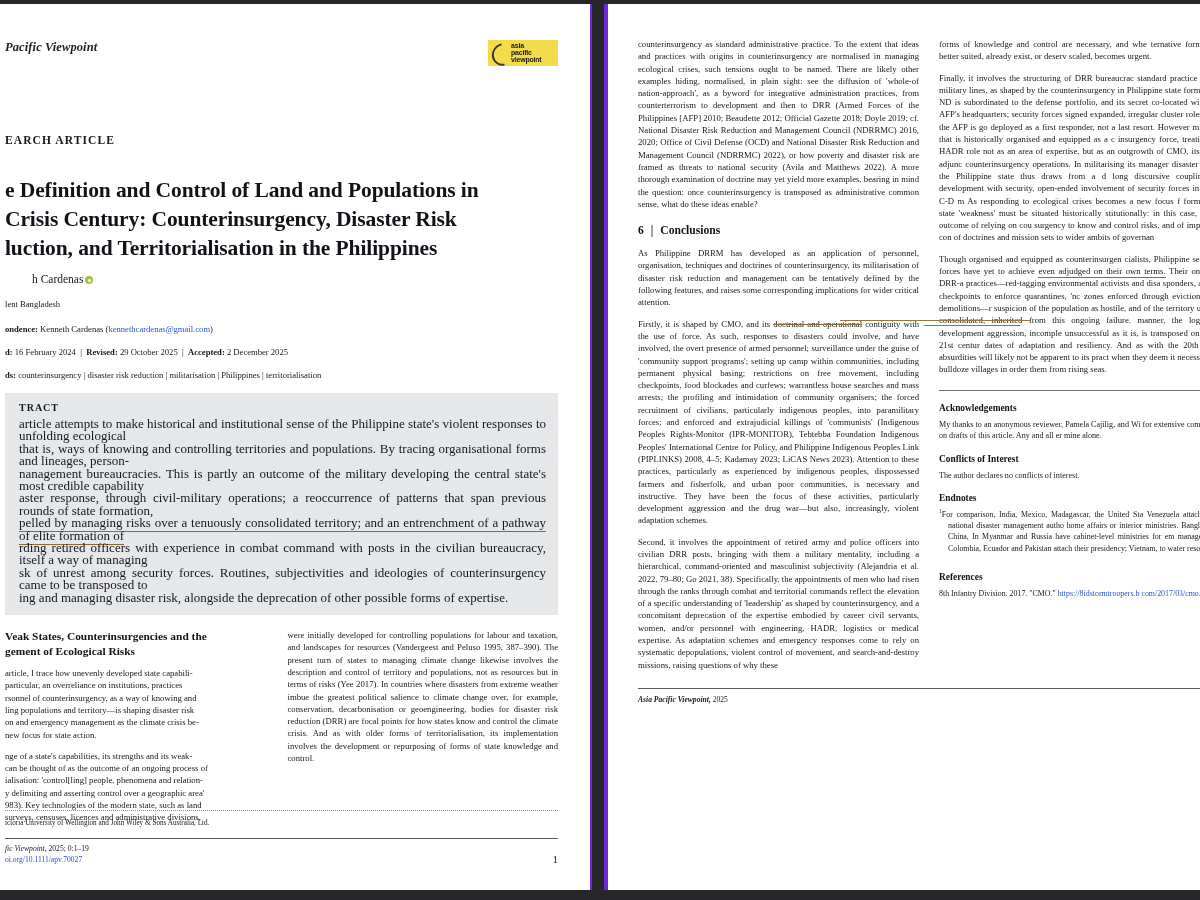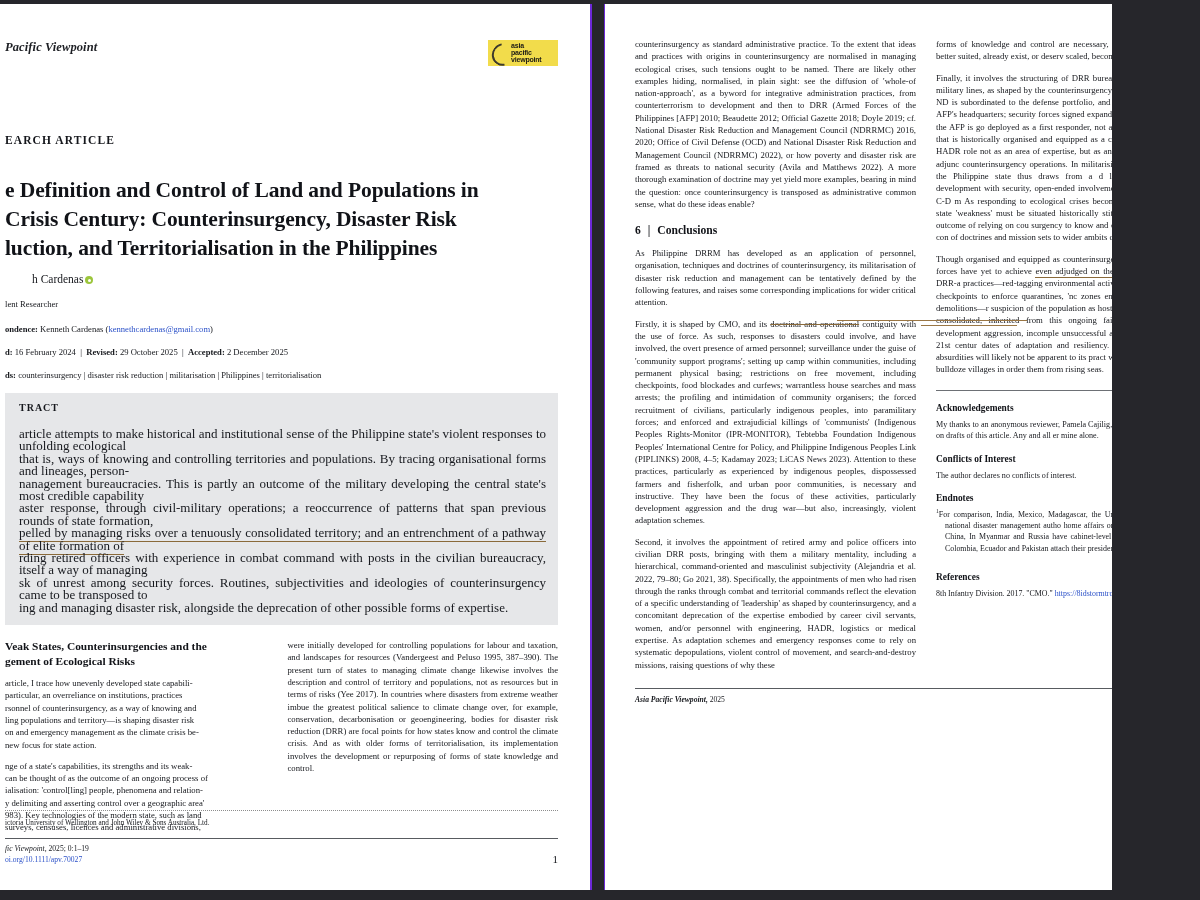--- a/index.html
+++ b/index.html
@@ -41,22 +41,22 @@
     padding: 0;
   }
   .gutter {
     width: 12px;
     height: 900px;
     background: #26262b;
     flex: 0 0 12px;
   }
   
   #page-right {
-    width: 508px;
-    border-left: 1px solid #6d28d9;
+    width: 596px;
+    border-left: 4px solid #6d28d9;
   }
   #page-right .sheet {
     position: absolute;
     top: 0;
     left: 0;
     width: 640px;
     height: 886px;
   }
 
   
@@ -157,21 +157,21 @@
     background: #e6e7e9;
     padding: 9px 12px 11px 14px;
     margin-top: 12px;
   }
   .abstract-title {
     font-family: "Liberation Serif", serif;
     font-weight: bold;
     font-size: 10px;
     letter-spacing: 1px;
     color: #15171c;
-    margin-bottom: 15px;
+    margin-bottom: 5px;
   }
   .abstract-body {
     font-size: 13px;
     line-height: 12.4px;
     text-align: justify;
     color: #16181d;
   }
   .annot-underline {
     border-bottom: 1.4px solid #8a6a3a;
     padding-bottom: 1px;
@@ -333,21 +333,21 @@
         <div class="title">
           <div>e Definition and Control of Land and Populations in</div>
           <div>Crisis Century: Counterinsurgency, Disaster Risk</div>
           <div>luction, and Territorialisation in the Philippines</div>
         </div>
 
         <div class="author" style="margin-top:10px;">
           <span>h Cardenas</span><span class="orcid"></span>
         </div>
 
-        <div class="affil" style="margin-top:13px;">lent Researcher</div>
+        <div class="affil" style="margin-top:13px;">lent Bangladesh</div>
 
         <div class="corresp" style="margin-top:13px;">
           <b class="lbl">ondence:</b>
           <span>Kenneth Cardenas</span>
           (<a class="link" href="#">kennethcardenas@gmail.com</a>)
         </div>
 
         <div class="dates" style="margin-top:11px;">
           <b class="lbl">d:</b>
           <span>16 February 2024</span>

